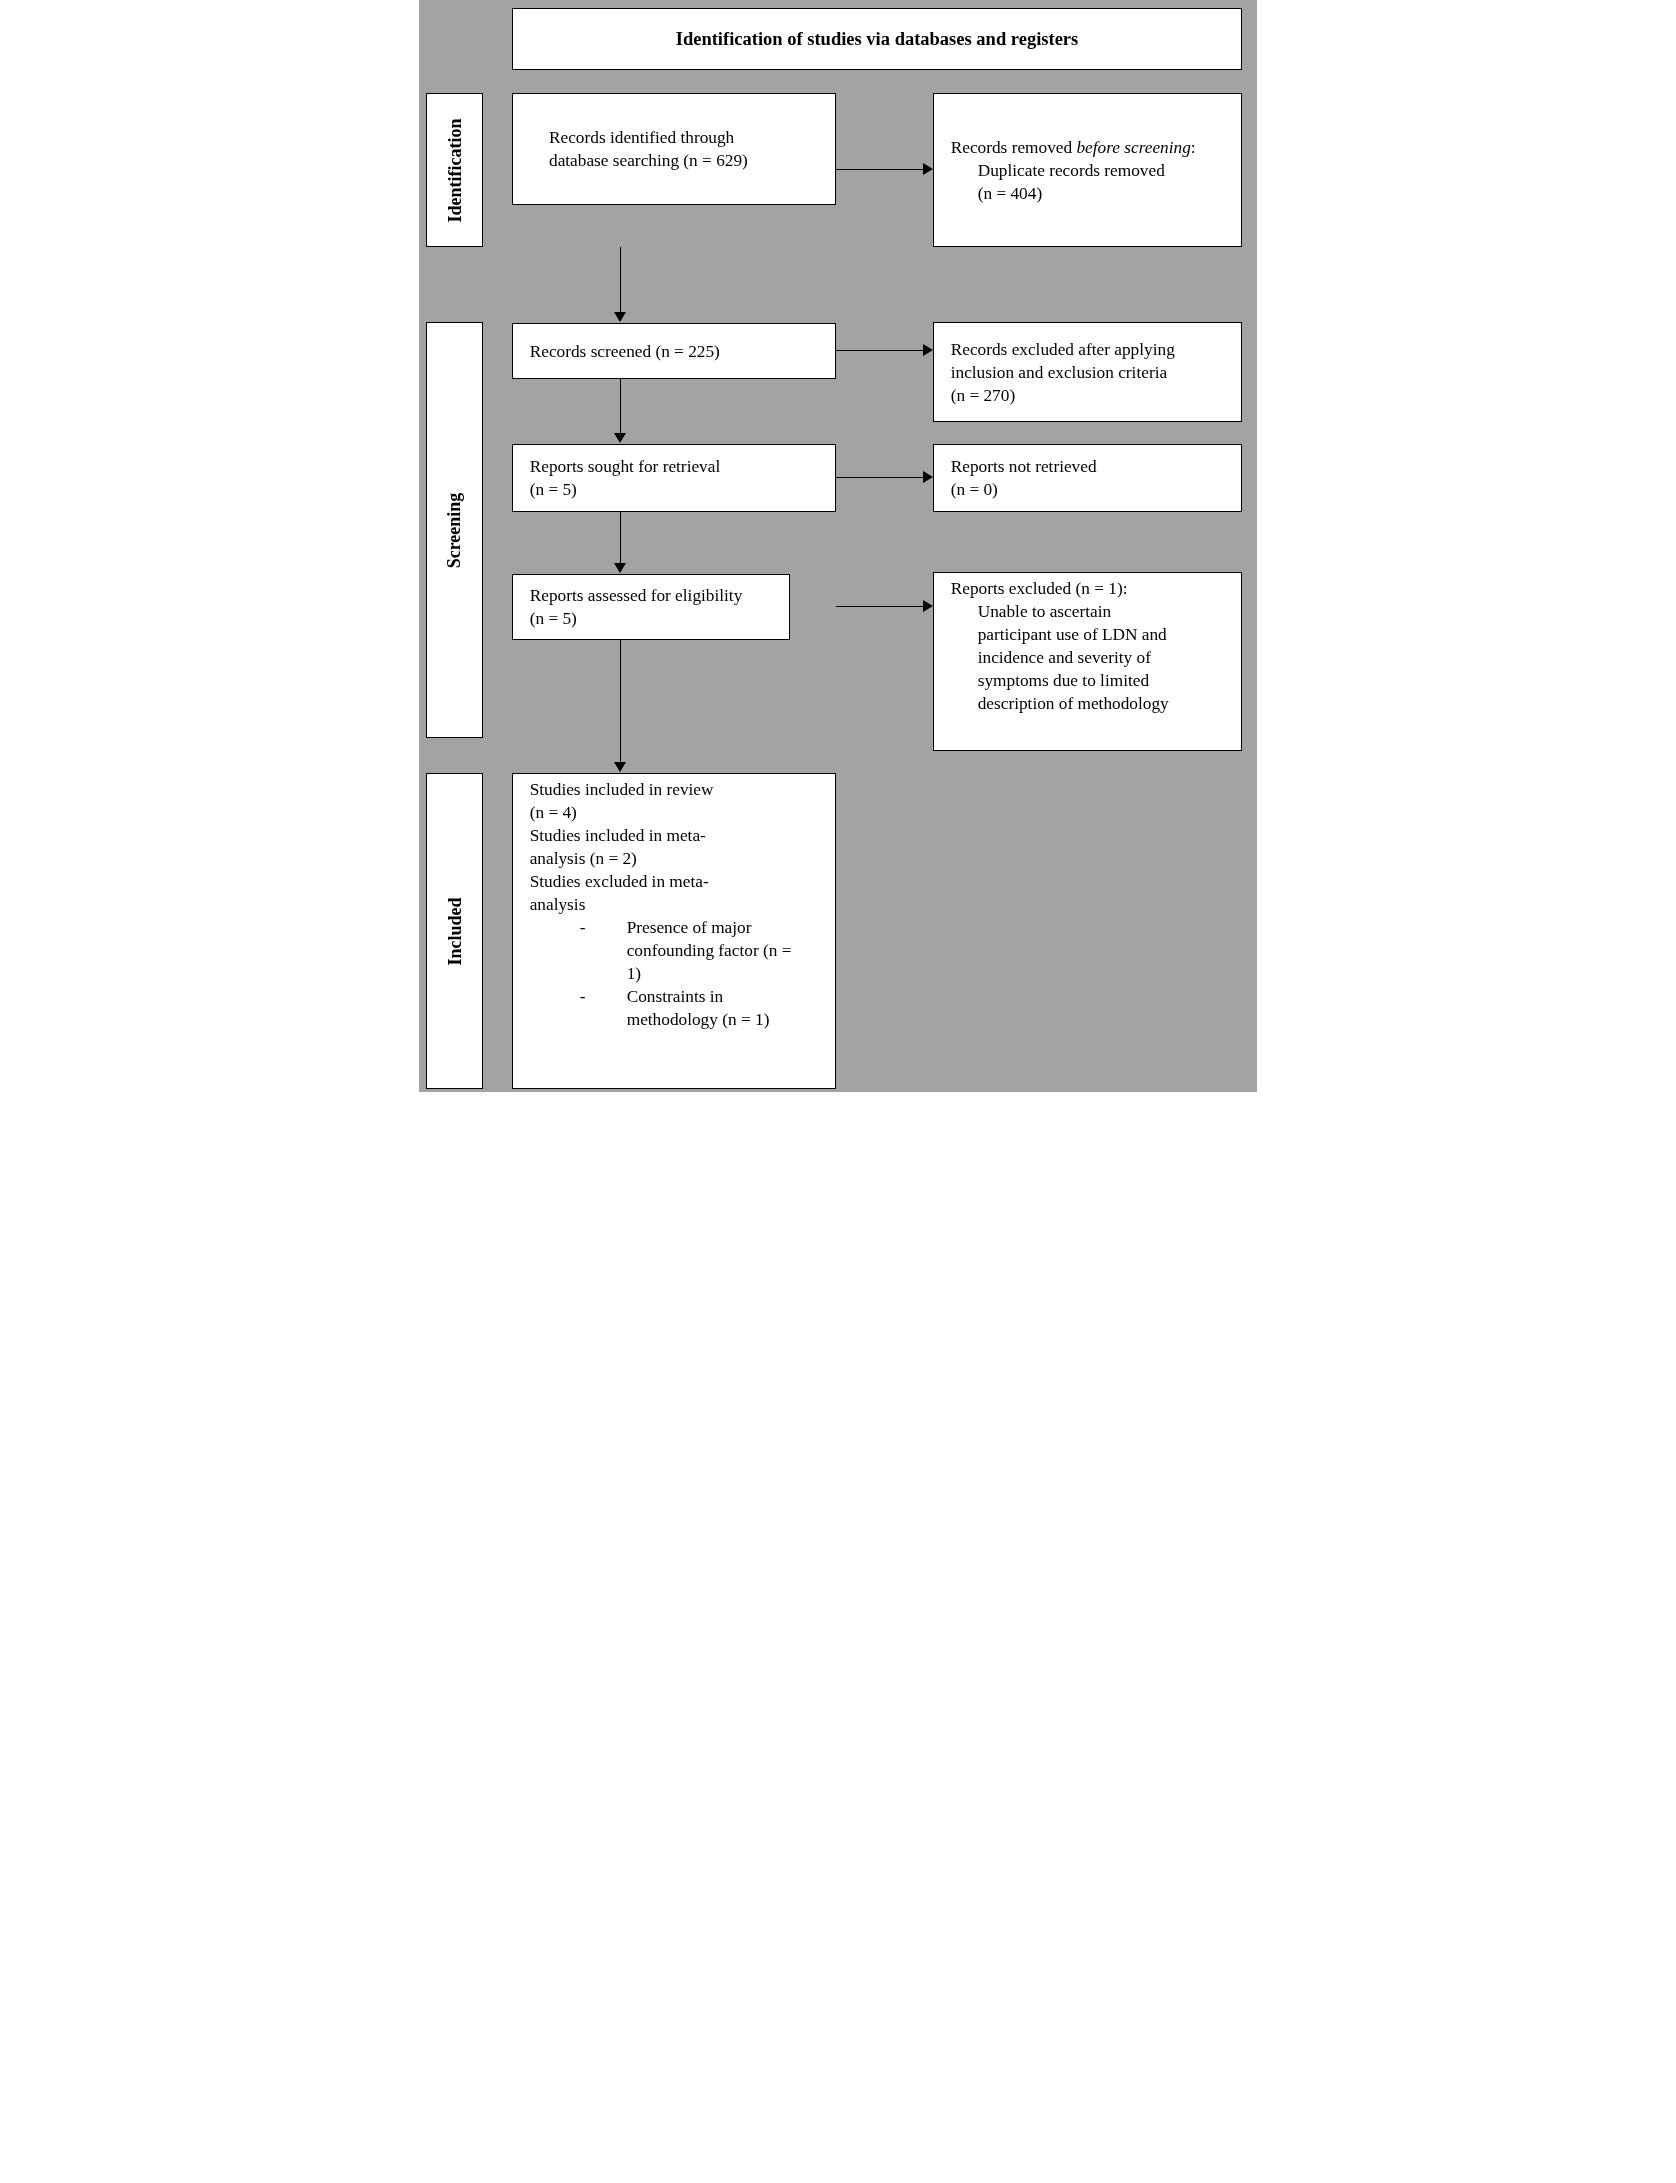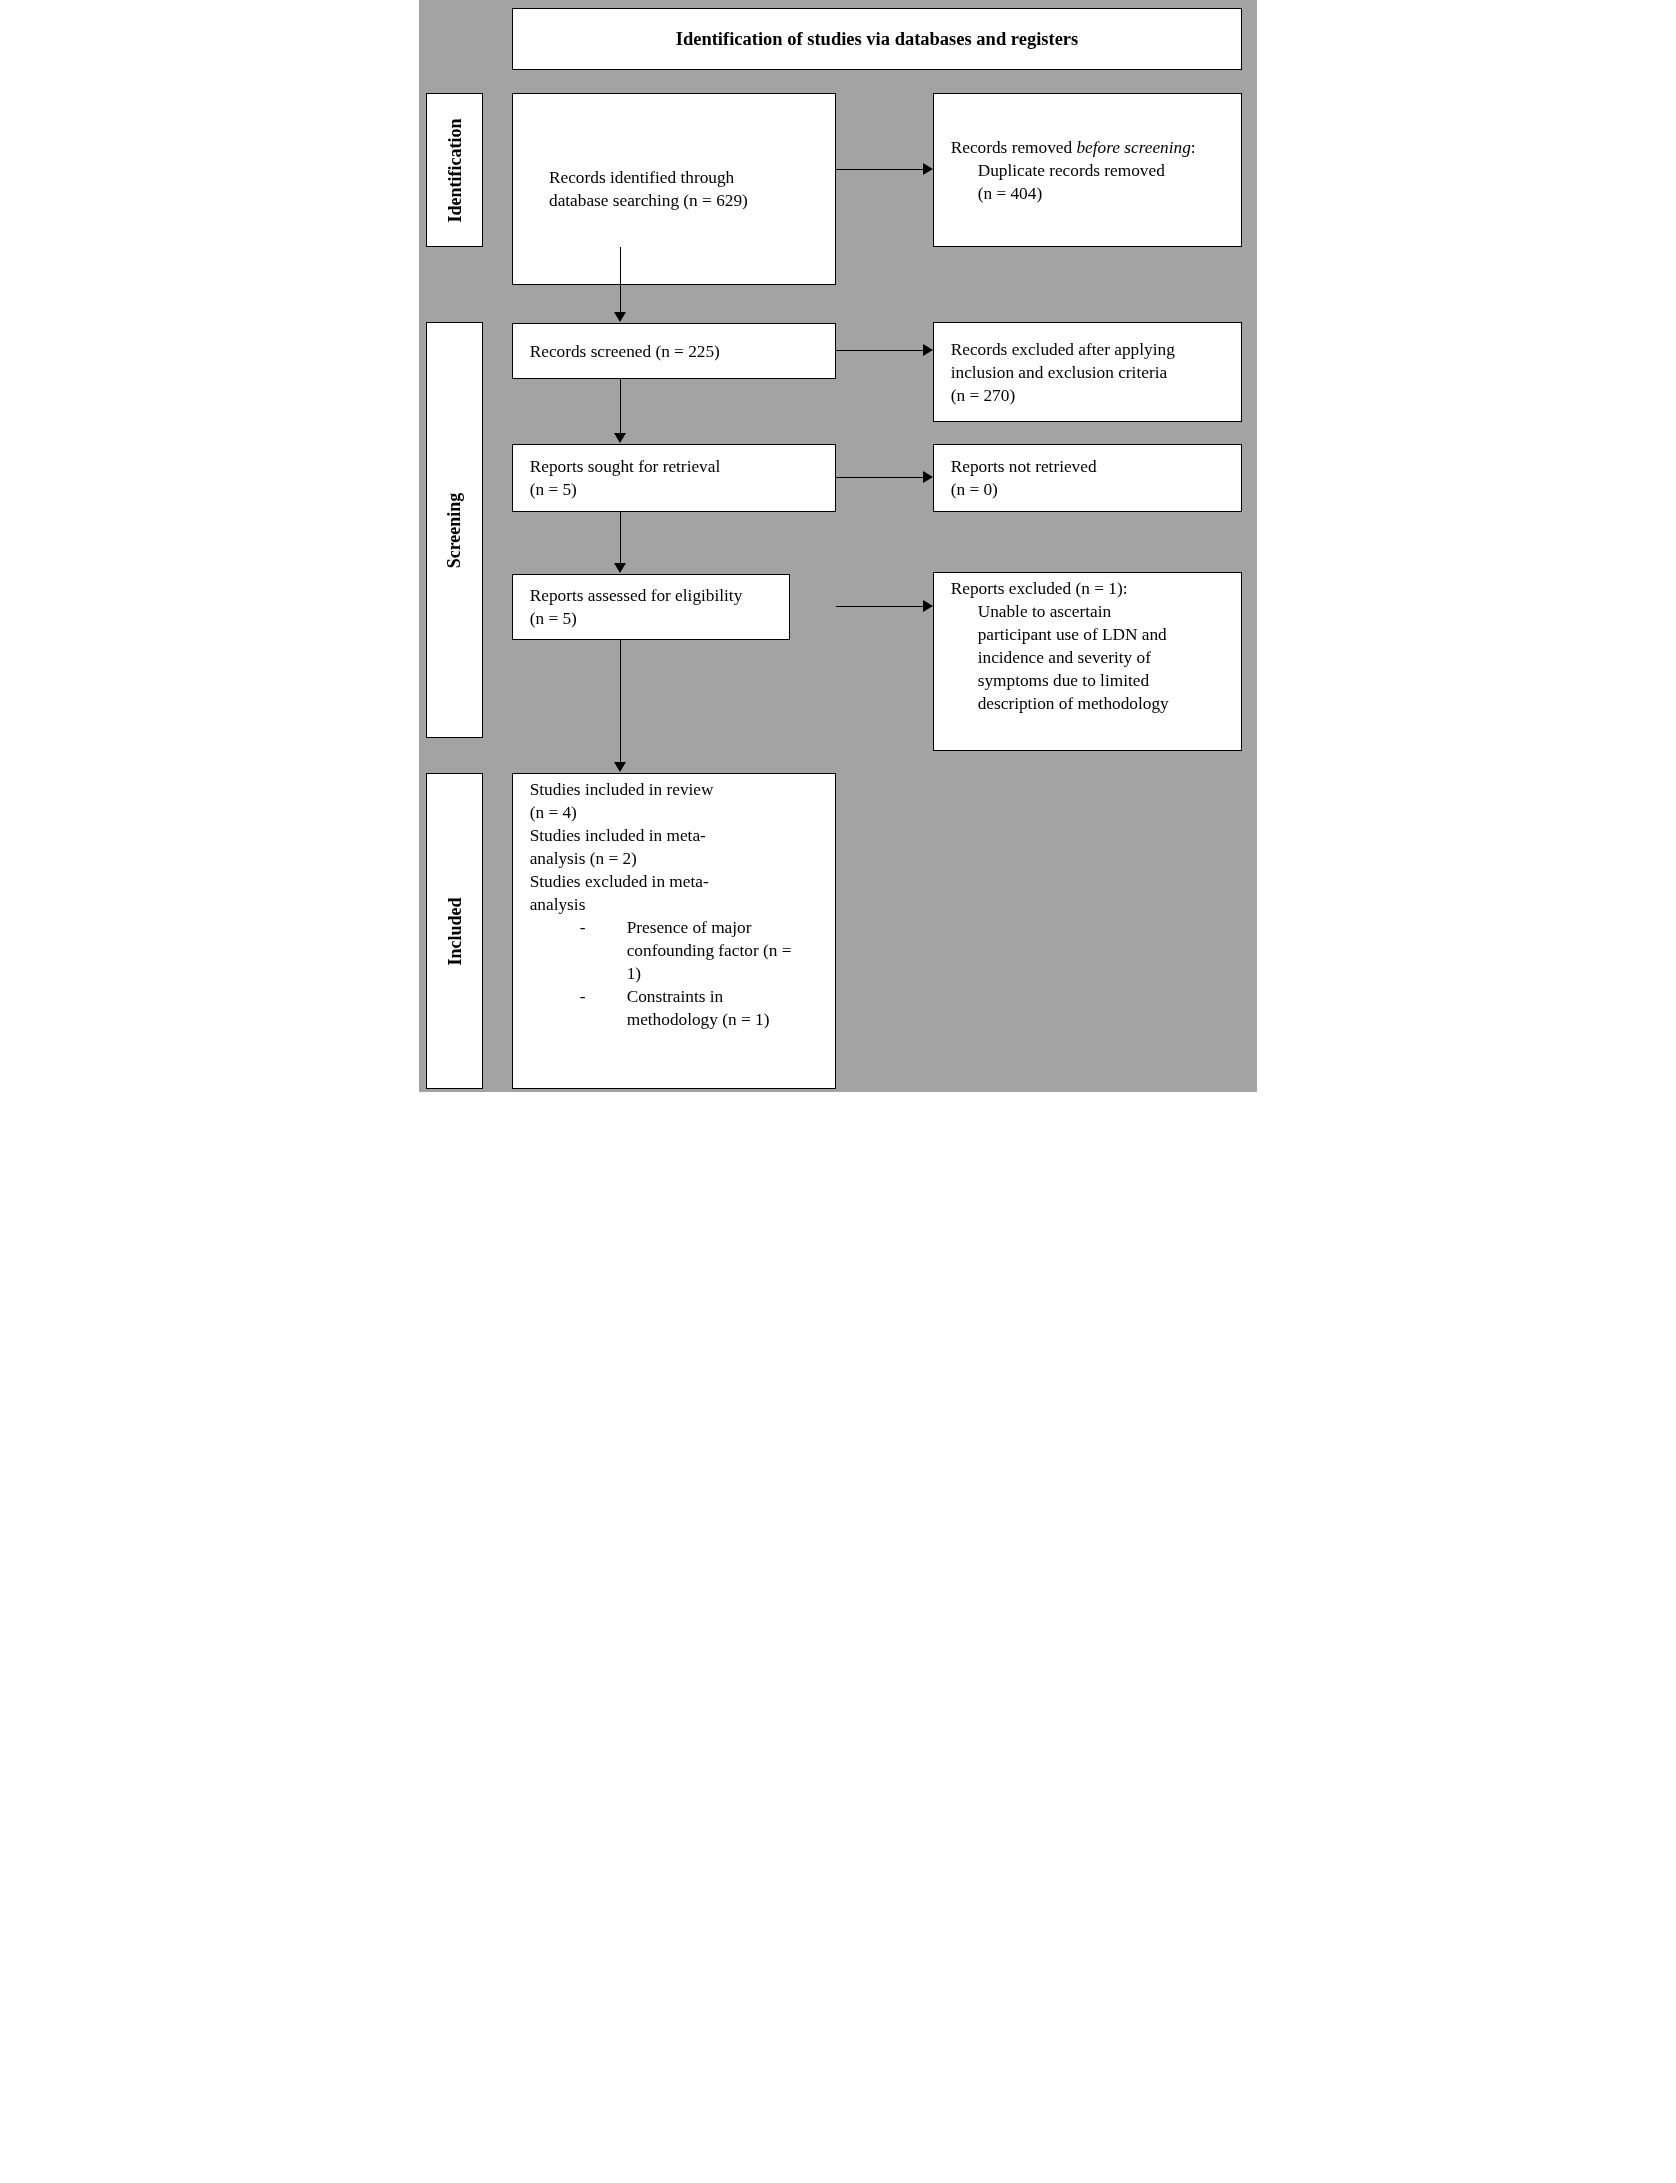--- a/index.html
+++ b/index.html
@@ -115,21 +115,21 @@
   <div class="box stage-box" style="left:7.2px; top:93px; width:57px; height:154px;">
     <span class="stage-label">Identification</span>
   </div>
   <div class="box stage-box" style="left:7.2px; top:322px; width:57px; height:416px;">
     <span class="stage-label">Screening</span>
   </div>
   <div class="box stage-box" style="left:7.2px; top:773px; width:57px; height:316px;">
     <span class="stage-label">Included</span>
   </div>
 
-  <div class="box vcenter pad" style="left:93px; top:93px; width:324px; height:192px;padding-left:36px;">
+  <div class="box vcenter pad" style="left:93px; top:93px; width:324px; height:112px;padding-left:36px;">
     <div class="prelines">Records identified through
 database searching (n = 629)</div>
   </div>
 
   <div class="box vcenter pad" style="left:93px; top:323px; width:324px; height:56px;">
     <div class="prelines">Records screened (n = 225)</div>
   </div>
 
   <div class="box vcenter pad" style="left:93px; top:444px; width:324px; height:68px;">
     <div class="prelines">Reports sought for retrieval

